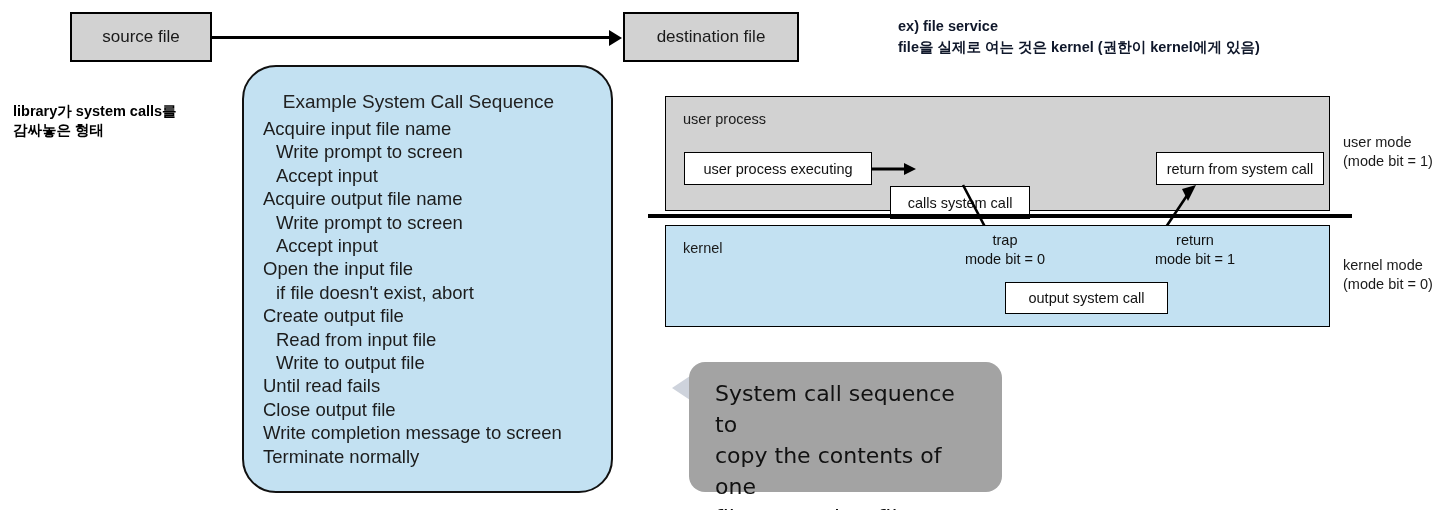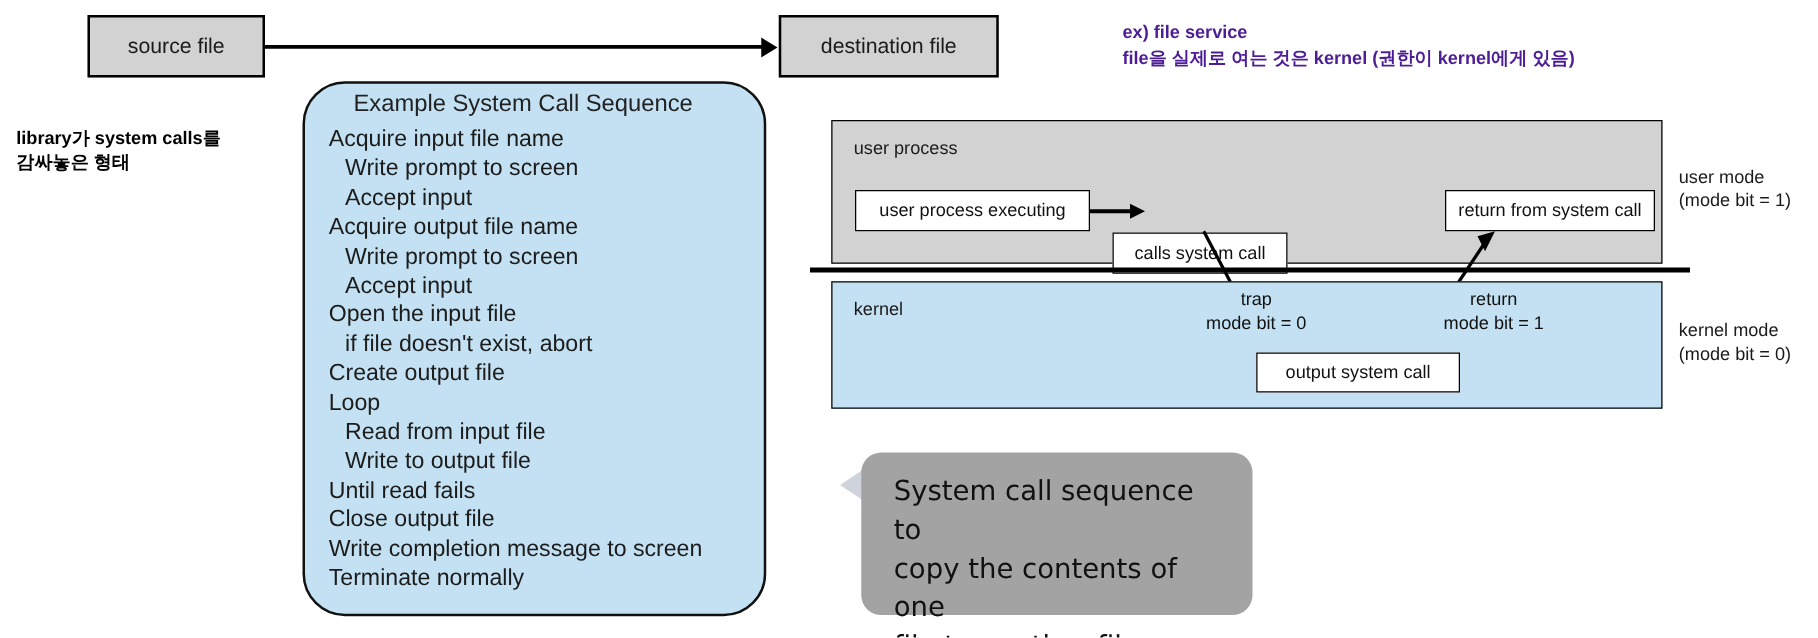--- a/index.html
+++ b/index.html
@@ -48,35 +48,35 @@
     line-height: 19px;
     color: #000;
     white-space: pre-line;
   }
 
   
   .annot-right {
     font-size: 14.5px;
     font-weight: bold;
     line-height: 21px;
-    color: #4c1d95;
+    color: #0f172a;
   }
 
   
   .seq-panel {
     background: #c3e1f2;
     border: 2.5px solid #111;
     border-radius: 34px;
     box-sizing: border-box;
   }
   .seq-title {
     font-size: 19px;
     color: #222;
     text-align: center;
-    padding-top: 6px;
+    padding-top: 24px;
     padding-right: 18px;
   }
   .seq-list {
     margin: 4px 0 0 0;
     padding: 0 0 0 19px;
     list-style: none;
   }
   .seq-list li {
     font-size: 18.5px;
     line-height: 23.4px;
@@ -177,21 +177,20 @@
   <ul class="seq-list">
     <li class="">Acquire input file name</li>
     <li class="indent-1">Write prompt to screen</li>
     <li class="indent-1">Accept input</li>
     <li class="">Acquire output file name</li>
     <li class="indent-1">Write prompt to screen</li>
     <li class="indent-1">Accept input</li>
     <li class="">Open the input file</li>
     <li class="indent-1">if file doesn't exist, abort</li>
     <li class="">Create output file</li>
-    <li class="">Loop</li>
     <li class="indent-1">Read from input file</li>
     <li class="indent-1">Write to output file</li>
     <li class="">Until read fails</li>
     <li class="">Close output file</li>
     <li class="">Write completion message to screen</li>
     <li class="">Terminate normally</li>
   </ul>
 </div>
 
 <div class="abs user-box" style="left:665px; top:96px; width:665px; height:115px;"></div>

